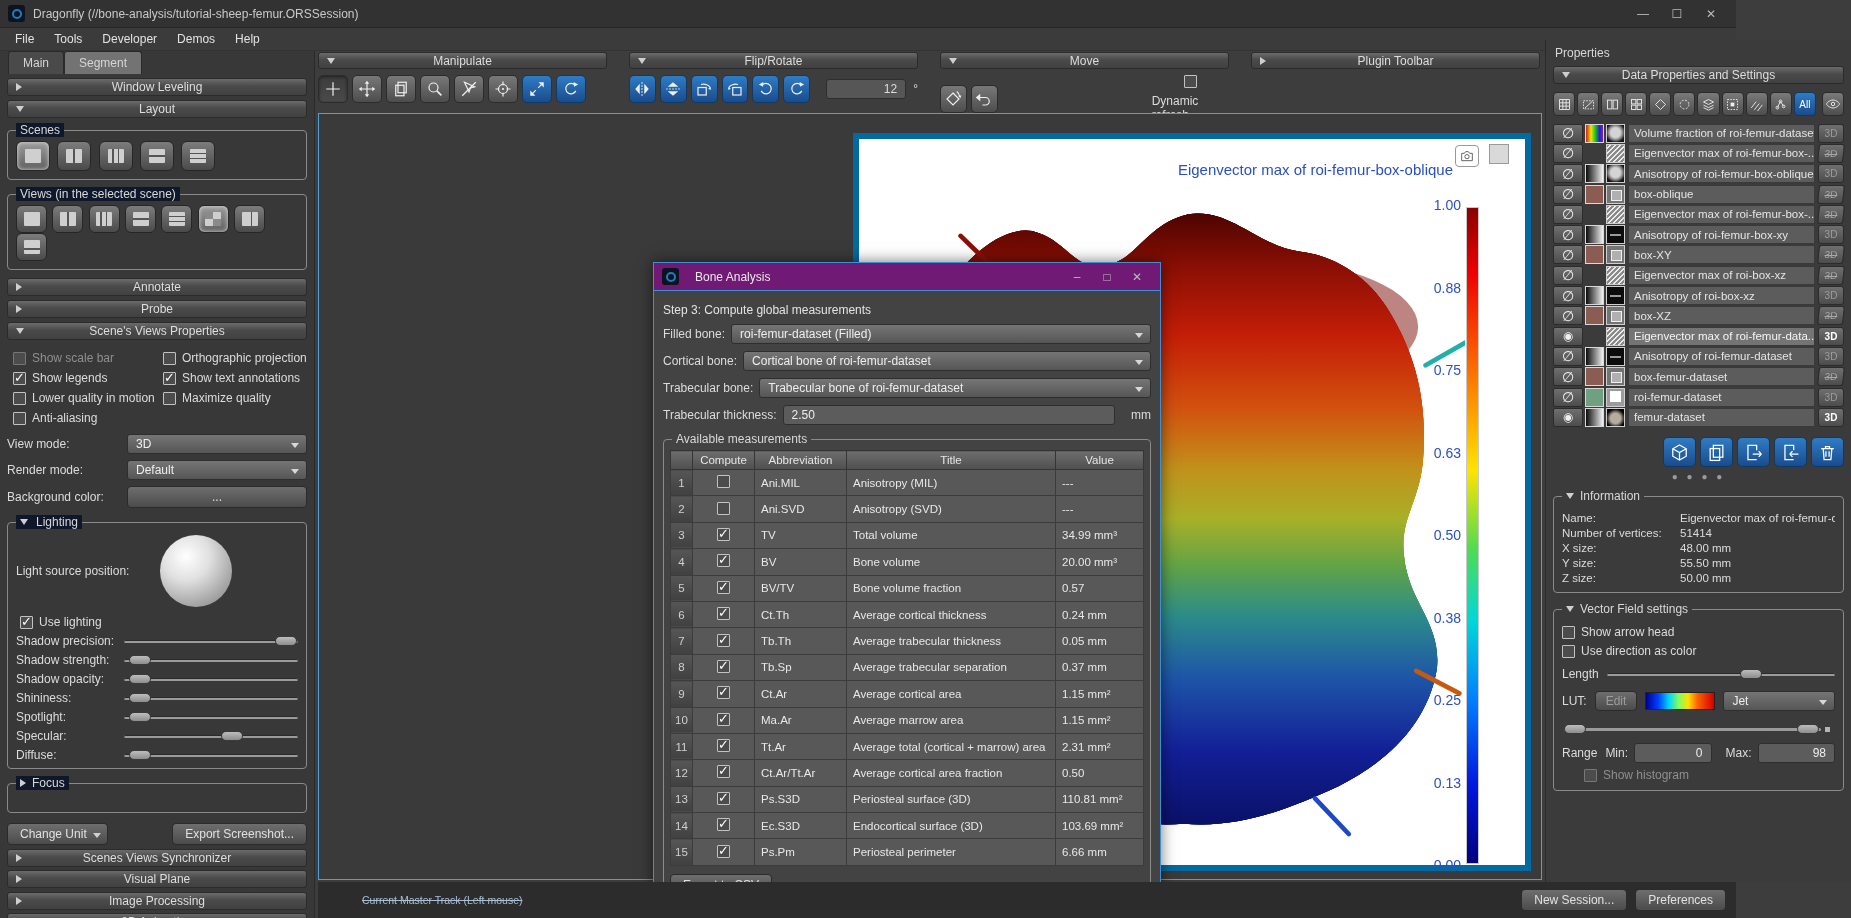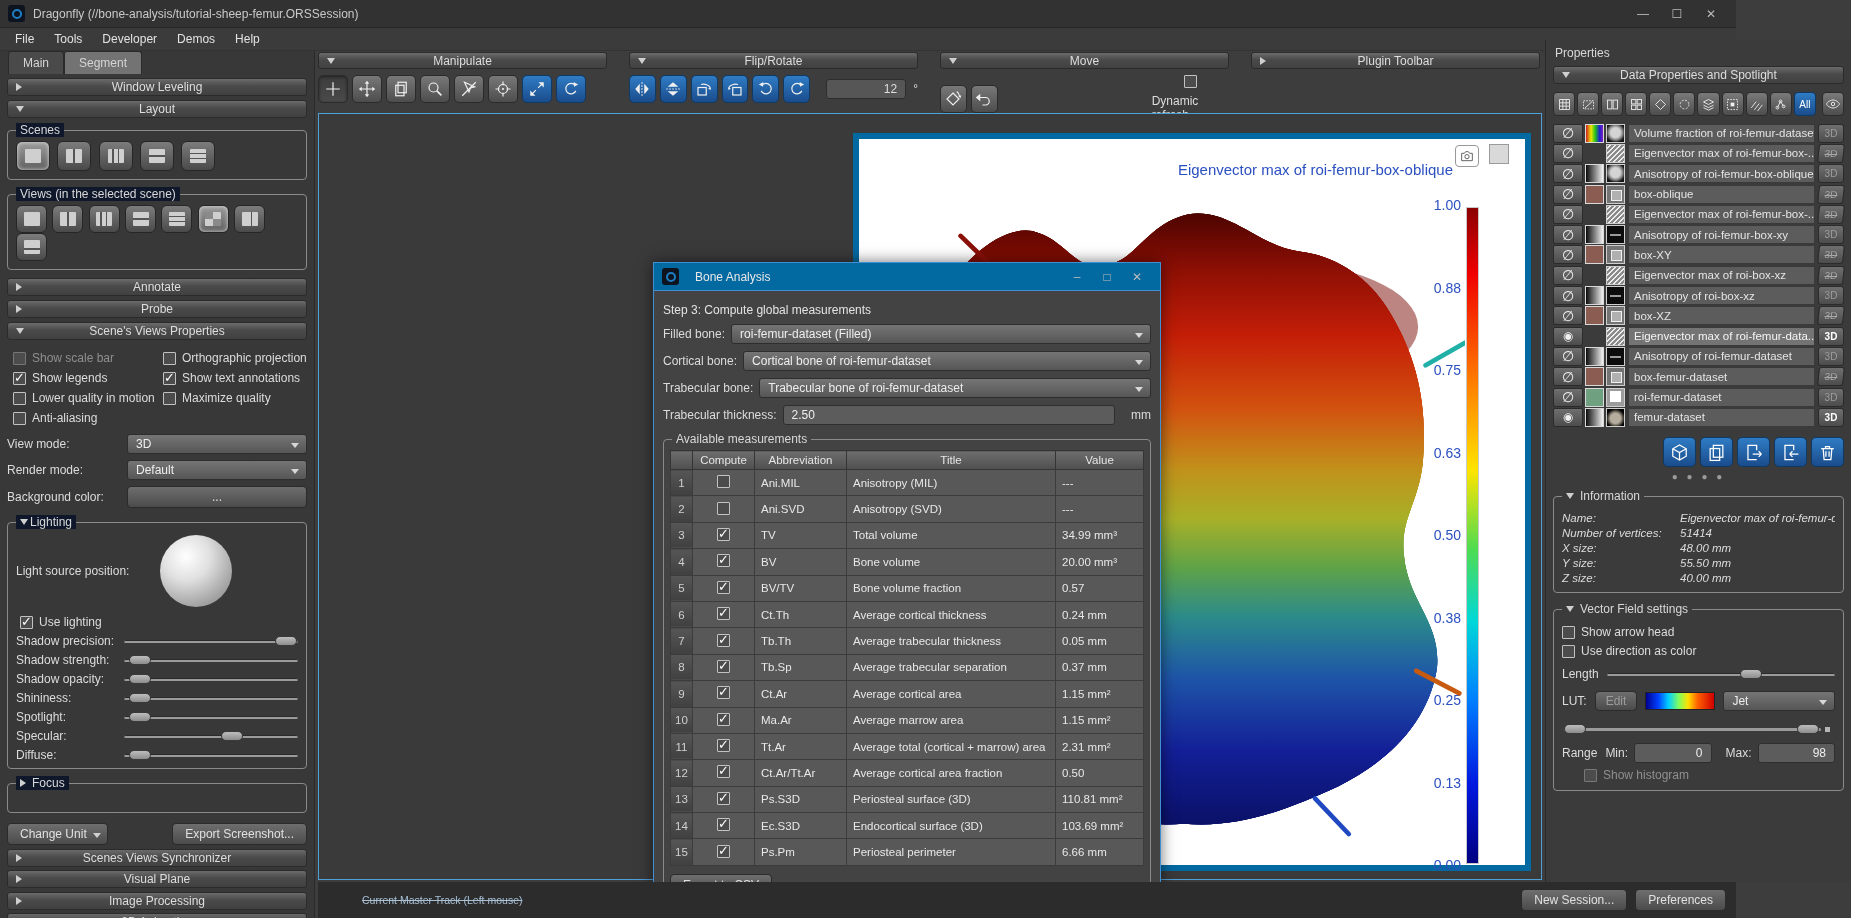--- a/index.html
+++ b/index.html
@@ -125,21 +125,21 @@
     background:linear-gradient(#8b0000,#f00000 10%,#ff8000 27%,#ffe400 40%,#50dc50 52%,
       #00d8d8 63%,#0080ff 75%,#0018e0 88%,#000080); border:1px solid #c8c8c8; }
   #cbticks { position:absolute; right:64px; top:58px; height:676px; display:flex;
     flex-direction:column; justify-content:space-between; align-items:flex-end; }
   #cbticks span { color:#2b50c0; font-size:14px; }
   #femur { position:absolute; left:6px; top:40px; }
 
   
   #dialog { position:absolute; left:334px; top:148px; width:508px; height:739px; background:#434343;
     border:1px solid #3f8fd4; box-shadow:0 0 14px rgba(0,0,0,.55); }
-  #dlg-title { height:28px; background:#0369a1; border-bottom:1px solid #3f8fd4; display:flex;
+  #dlg-title { height:28px; background:#701a75; border-bottom:1px solid #3f8fd4; display:flex;
     align-items:center; padding:0 8px; }
   #dlg-title .dtext { margin-left:8px; color:#e8e8e8; }
   #dlg-title .wincontrols span { width:30px; }
   #dlg-body { padding:8px 9px 0; }
   .steplbl { margin:4px 0 2px; color:#e4e4e4; }
   .dlg-row { display:flex; align-items:center; margin-top:7px; }
   .dlg-row .dl { flex:none; margin-right:6px; }
   .dlg-row .dropdown { flex:1; }
   .dlg-row .textinput { flex:1; }
   .dlg-row .unit { margin-left:16px; }
@@ -200,21 +200,21 @@
     background:linear-gradient(#6f6f6f,#4c4c4c); display:flex; align-items:center; justify-content:center;
     font-size:10px; color:#9d9d9d; flex:none; }
   .bd-on { color:#fff; font-weight:bold; }
   .bd-off { color:#a8a8a8; text-decoration:line-through; transform:skewX(-6deg); }
   #rp-actions { margin-top:10px; display:flex; justify-content:flex-end; gap:4px; }
   .act { width:33px; height:30px; border:1px solid #0f3a66; border-radius:5px;
     background:linear-gradient(#2f7cc4,#1a4c8c); display:flex; align-items:center; justify-content:center; }
   .act svg { width:19px; height:19px; stroke:#fff; fill:none; stroke-width:1.6; }
   #rp-dots { text-align:center; color:#9a9a9a; letter-spacing:3px; font-size:10px; margin-top:4px; }
   #infobox { margin-top:14px; padding:12px 8px 8px; }
-  .irow { display:flex; margin-top:3px; font-size:11.5px;font-style:italic; }
+  .irow { display:flex; margin-top:3px; font-size:11.5px; }
   .irow .il { width:118px; flex:none; }
   .irow .iv { flex:1; white-space:nowrap; overflow:hidden; }
   #vfbox { margin-top:16px; padding:10px 8px 8px; }
   #vfbox .checkrow { margin-top:5px; }
   .lenrow { display:flex; align-items:center; gap:8px; margin-top:9px; }
   .lutrow { display:flex; align-items:center; margin-top:10px; gap:8px; }
   .lutrow .editbtn { color:#9d9d9d; padding:2px 10px; }
   .lutswatch { width:70px; height:18px; border:1px solid #222;
     background:linear-gradient(90deg,#000090,#0040ff 18%,#00d0ff 33%,#7fff60 48%,#ffe000 62%,#ff6000 76%,#d00000); }
   .lutrow .dropdown { flex:1; }
@@ -675,21 +675,21 @@
     </div>
     <div class="formrow">
       <span class="flabel">Render mode:</span>
       <span class="dropdown">Default</span>
     </div>
     <div class="formrow">
       <span class="flabel">Background color:</span>
       <span class="btn wide">...</span>
     </div>
     <div class="groupbox lightbox">
-      <span class="grouplabel" style="display:flex;align-items:center;gap:2px;">
+      <span class="grouplabel" style="display:flex;align-items:center;gap:8px;">
         <span class="arr arr-d"></span>
         <span>Lighting</span>
       </span>
       <div class="spherewrap">
         <span style="width:120px;">Light source position:</span>
         <span class="sphere"></span>
       </div>
       <div class="checkrow" style="margin:8px 0 4px 4px;">
         <span class="cb on"></span>
         <span>Use lighting</span>
@@ -1045,21 +1045,21 @@
         </div>
 
       </div>
     </div>
   </div>
 
   <div id="rightcol">
     <div id="props-title">Properties</div>
     <div class="hdrbar">
       <span class="arr arr-d"></span>
-      <span>Data Properties and Spotlight</span>
+      <span>Data Properties and Settings</span>
     </div>
     <div id="rp-toolbar">
 
         <span class="rp-ic">
           <svg>
             <use href="#i-grid" xlink:href="#i-grid"></use>
           </svg>
         </span>
 
         <span class="rp-ic">
@@ -1331,21 +1331,21 @@
           <span class="iv">48.00 mm</span>
         </div>
 
         <div class="irow">
           <span class="il">Y size:</span>
           <span class="iv">55.50 mm</span>
         </div>
 
         <div class="irow">
           <span class="il">Z size:</span>
-          <span class="iv">40.00 mm</span>
+          <span class="iv">50.00 mm</span>
         </div>
 
     </div>
     <div class="groupbox" id="vfbox">
       <span class="grouplabel" style="background:#3b3b3b;display:flex;align-items:center;gap:6px;">
         <span class="arr arr-d"></span>
         <span>Vector Field settings</span>
       </span>
       <div class="checkrow">
         <span class="cb off"></span>

